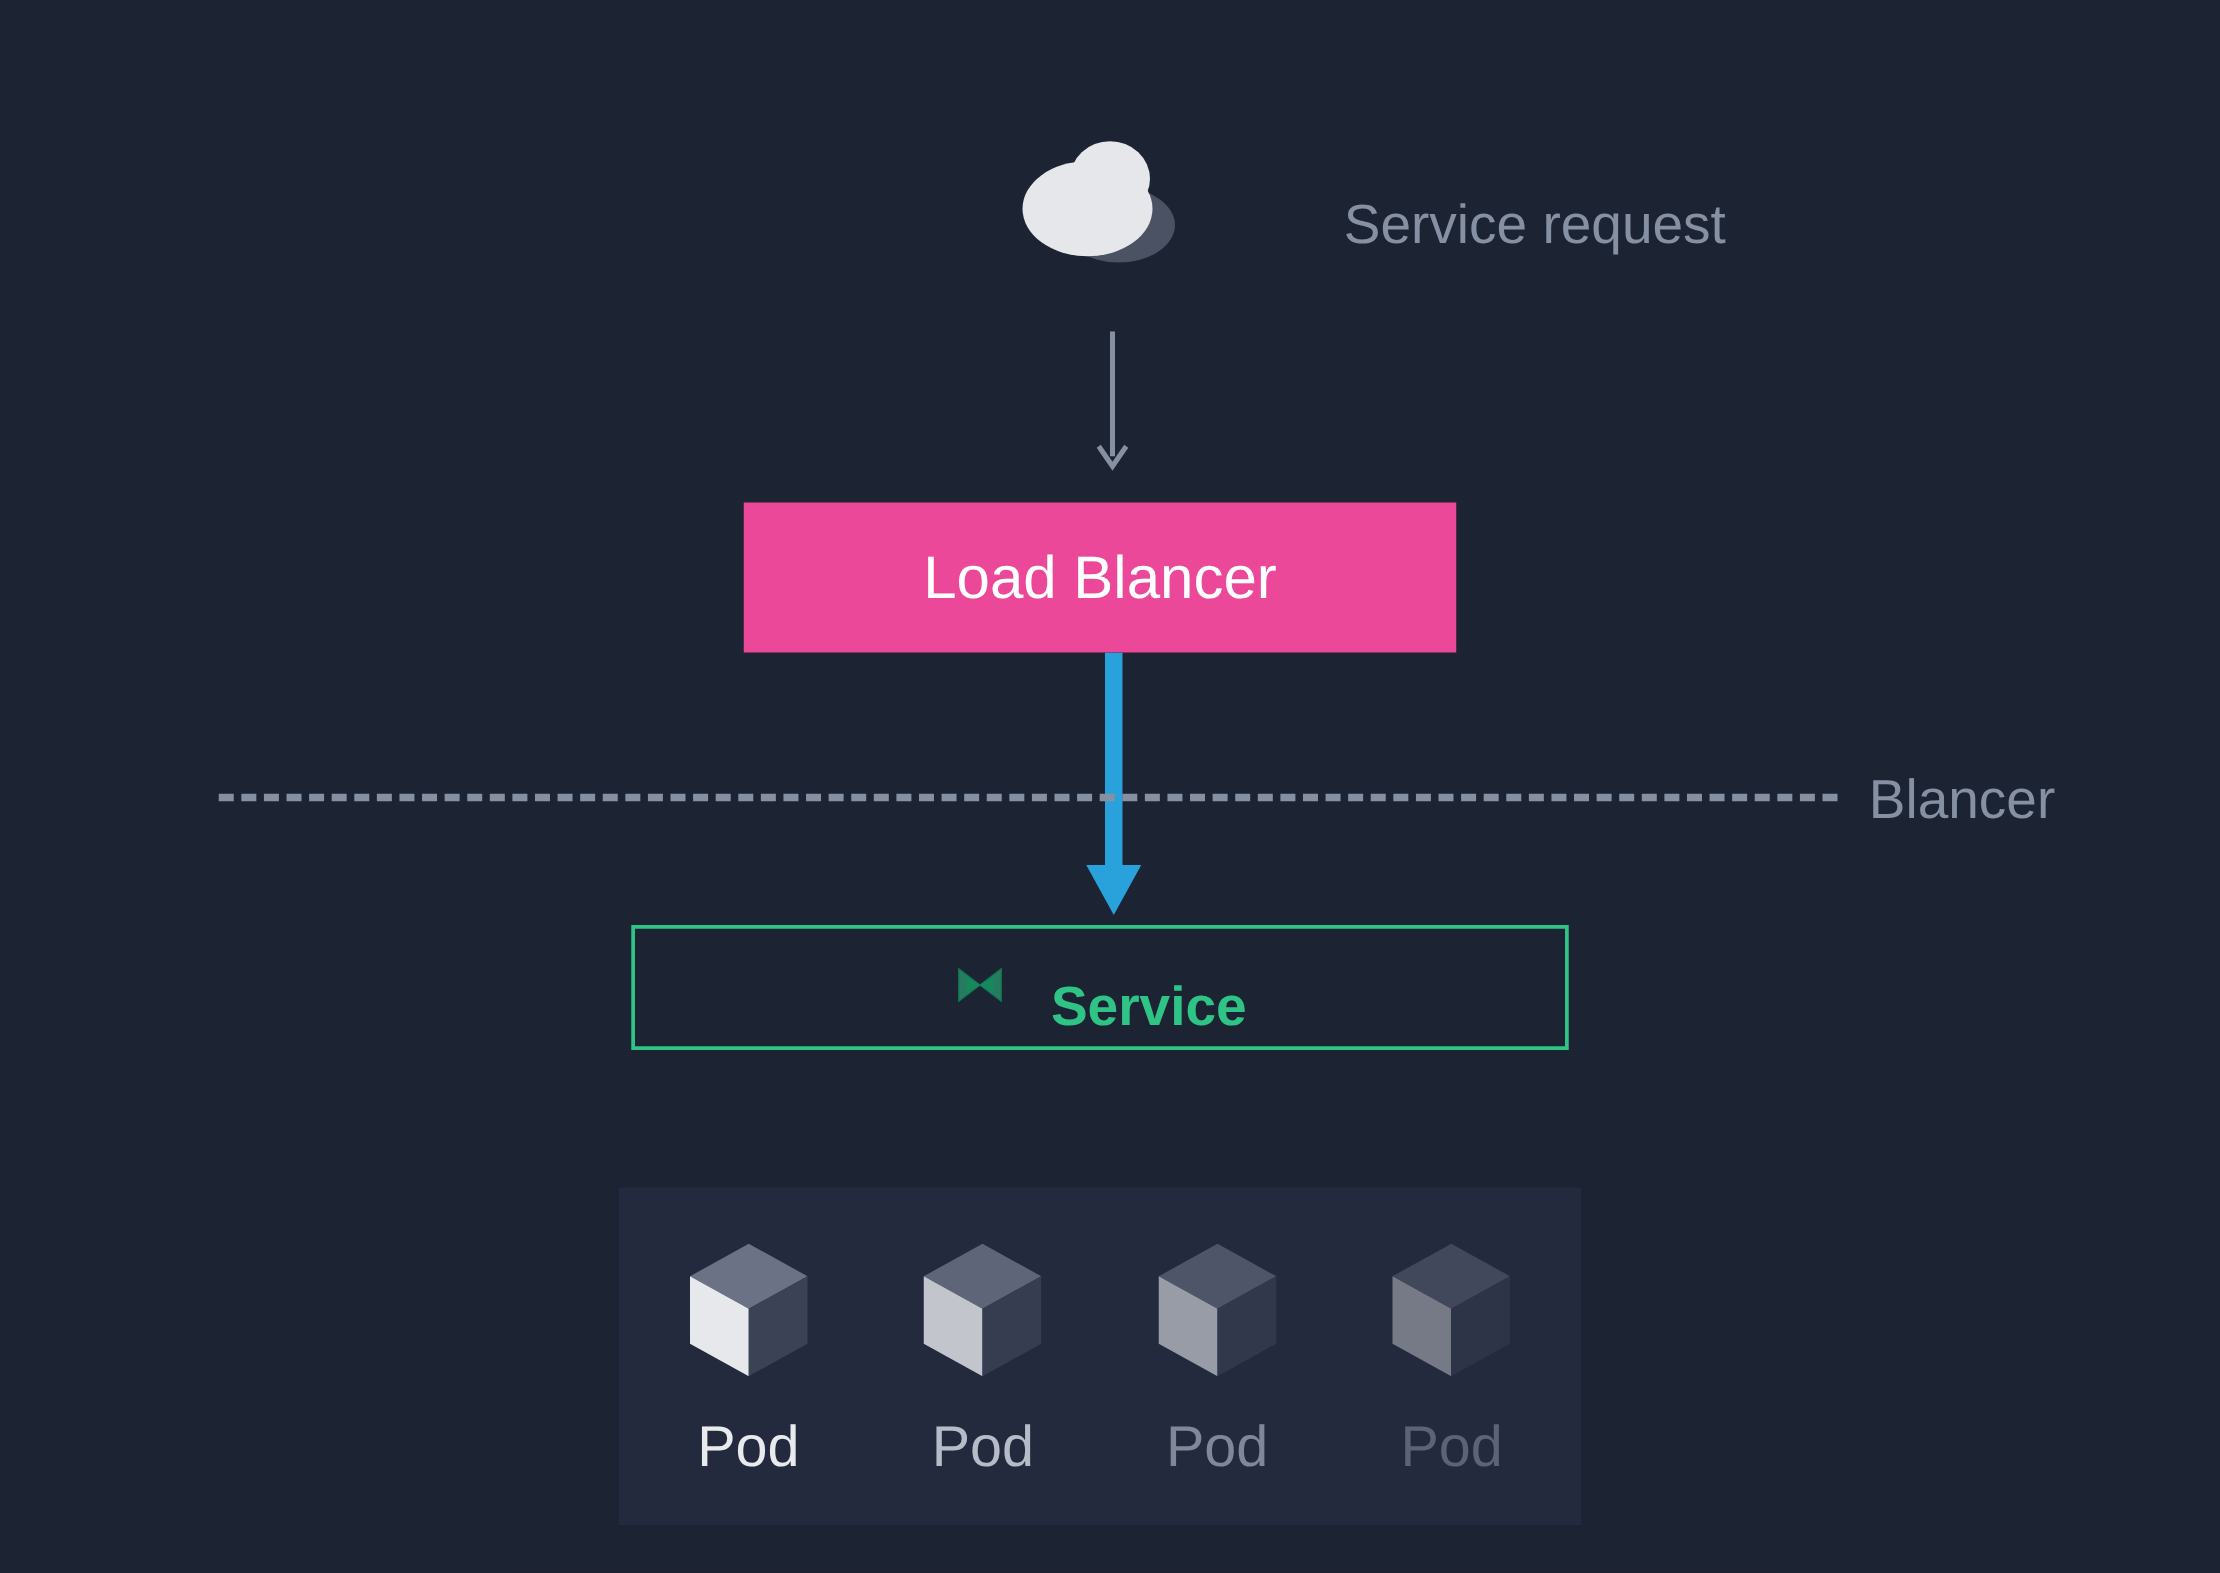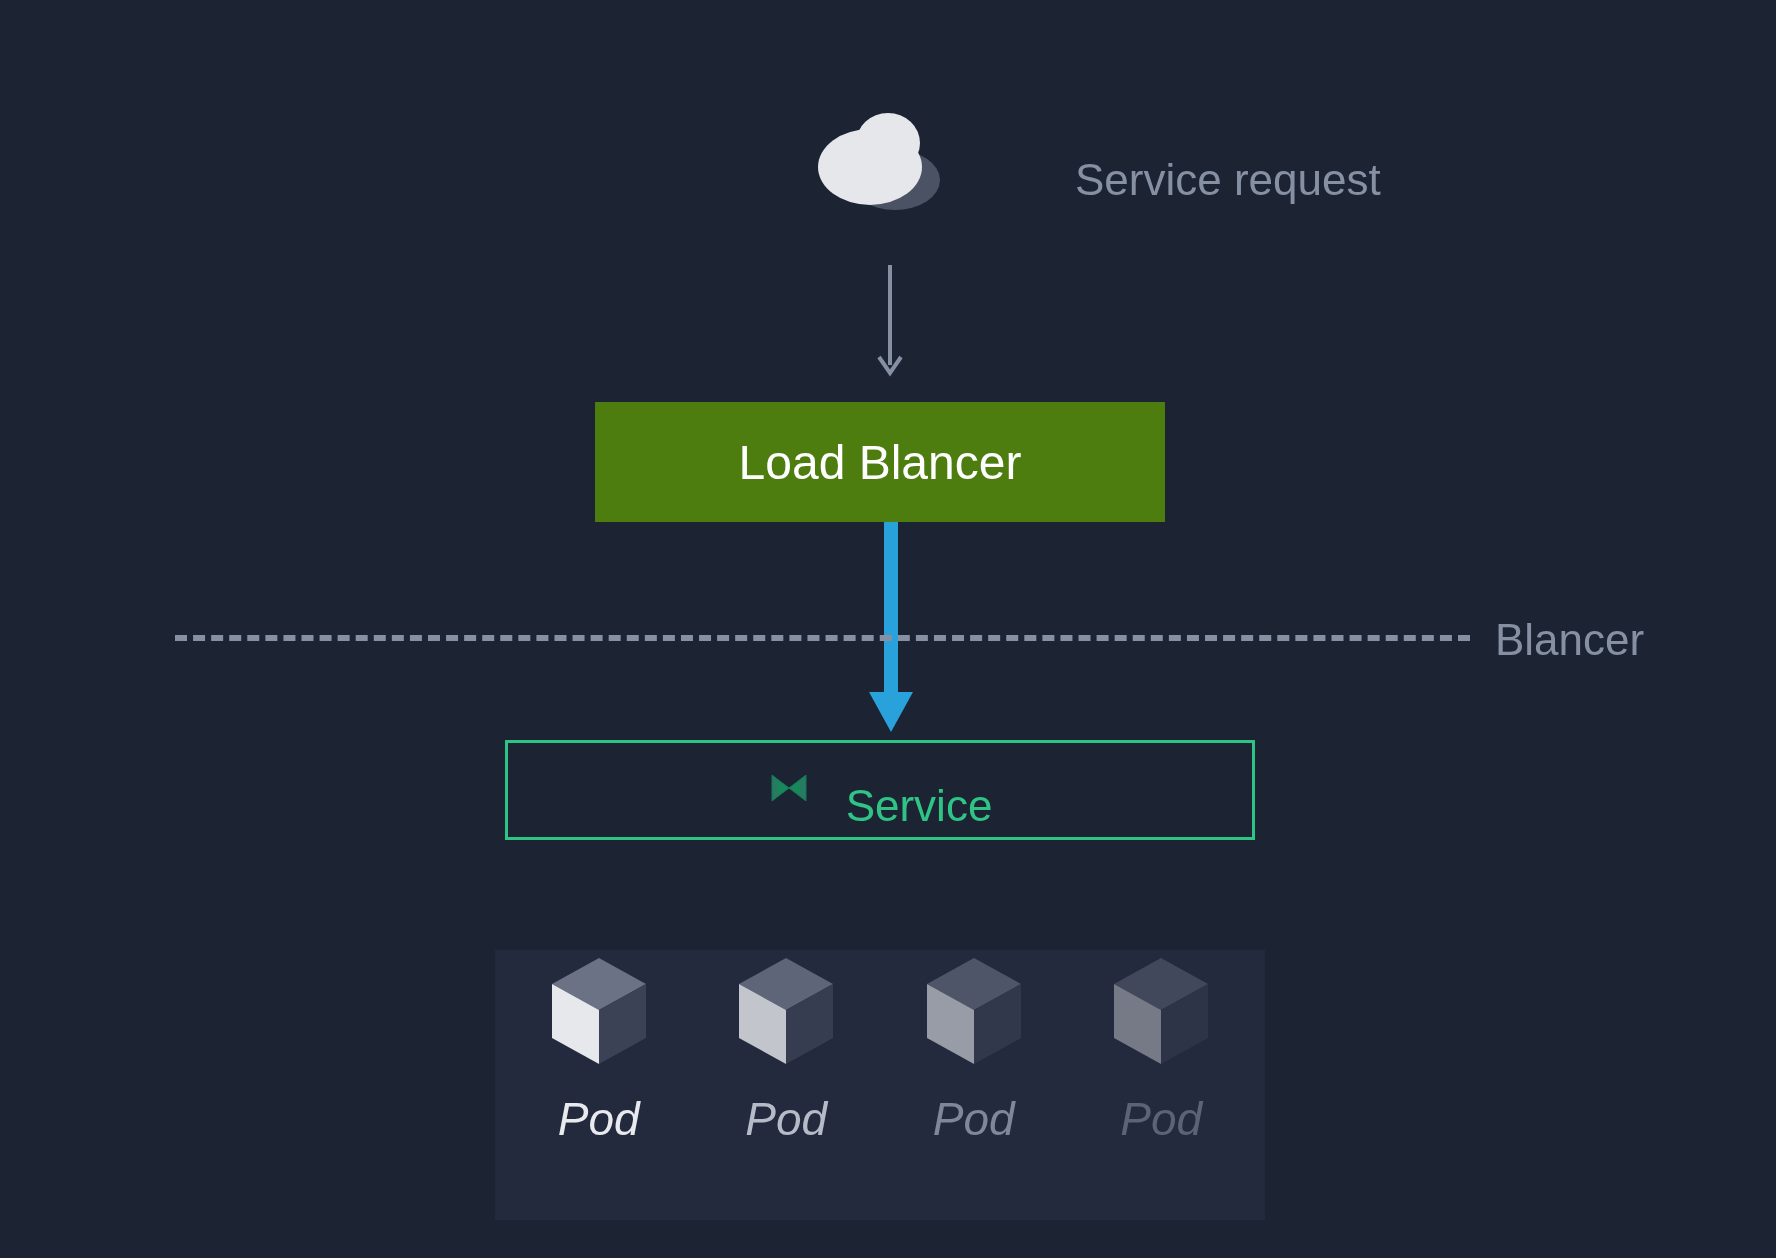--- a/index.html
+++ b/index.html
@@ -28,21 +28,21 @@
       position: absolute;
       left: 875px;
       top: 265px;
     }
     .lb-box {
       position: absolute;
       left: 595px;
       top: 402px;
       width: 570px;
       height: 120px;
-      background: #4d7c0f;
+      background: #ec4899;
       display: flex;
       align-items: center;
       justify-content: center;
       color: #ffffff;
       font-size: 48px;
       font-weight: 400;
     }
     .arrow-big {
       position: absolute;
       left: 866px;
@@ -71,35 +71,34 @@
       height: 100px;
       border: 3px solid #2fc485;
       display: flex;
       align-items: center;
       justify-content: center;
       gap: 36px;
     }
     .service-label {
       color: #2fc485;
       font-size: 44px;
-      font-weight: 400;
+      font-weight: 700;
       margin-top: 32px;
     }
     .pods-container {
       position: absolute;
       left: 495px;
       top: 950px;
       width: 770px;
       height: 270px;
       background: #232a3d;
       display: flex;
-      align-items: flex-start;
+      align-items: center;
       justify-content: space-around;
       padding: 0 10px;
-      font-style: italic;
     }
     .pod {
       display: flex;
       flex-direction: column;
       align-items: center;
       gap: 18px;
     }
     .pod-label {
       font-size: 46px;
       font-weight: 400;

